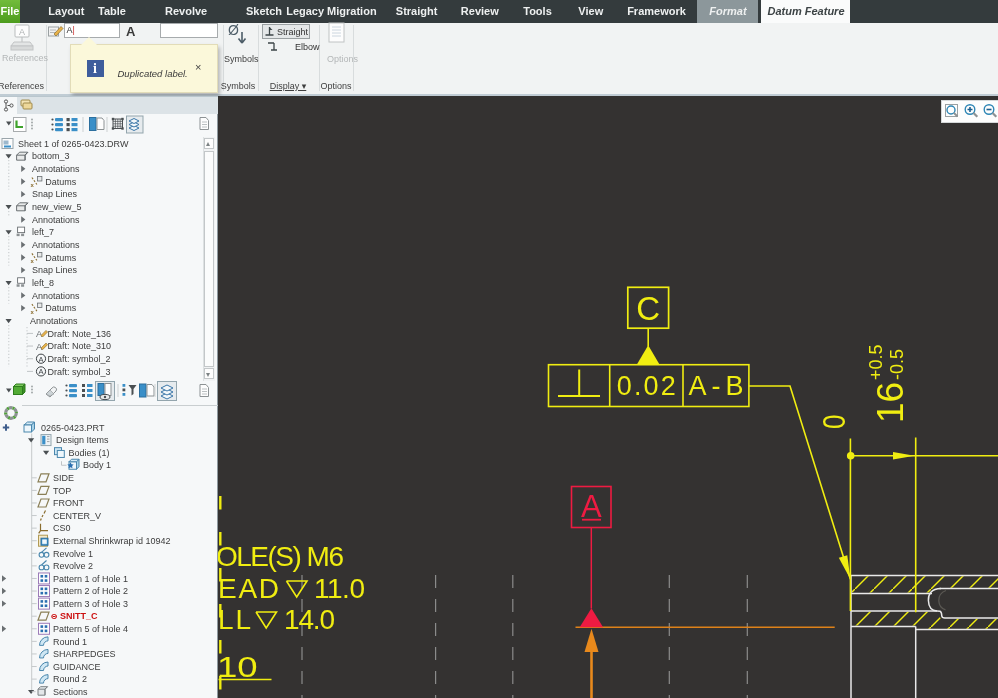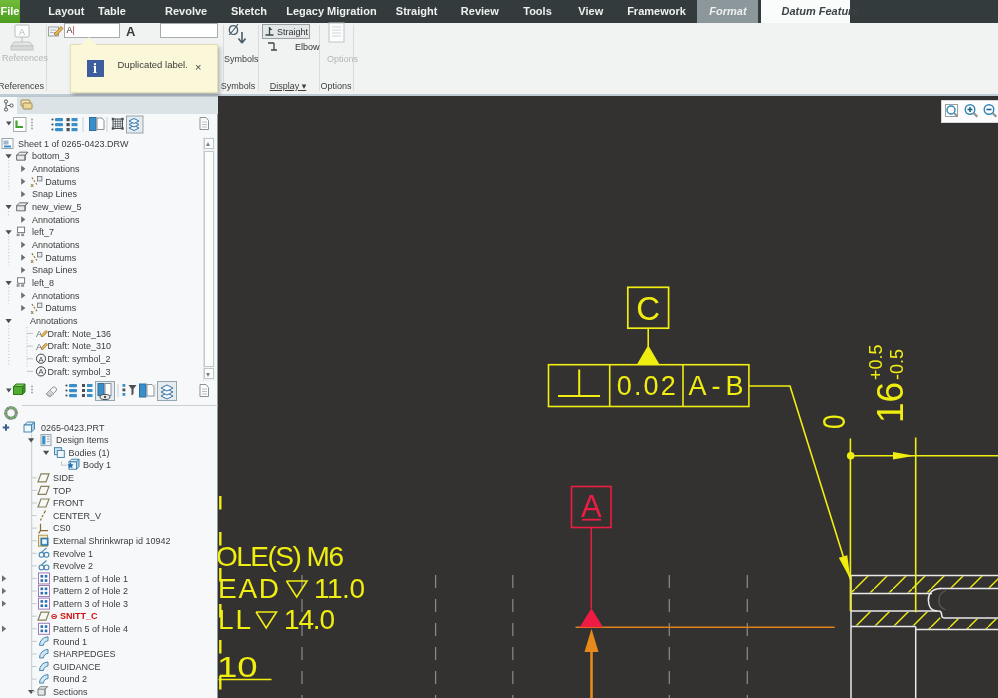--- a/index.html
+++ b/index.html
@@ -7,31 +7,31 @@
 .mi{position:absolute;top:0;height:40px;line-height:23px;color:#eef0f0;
  font-weight:bold;transform:translateX(-50%);white-space:nowrap;font-size:11px;}
 .glabel{position:absolute;top:81px;font-size:9px;color:#3f3f3f;transform:translateX(-50%);white-space:nowrap;}
 .tx{position:absolute;white-space:nowrap;}
 </style></head><body>
 <div class="ab" style="left:0;top:0;width:998px;height:23px;background:#343b3d;"></div>
 <div class="ab" style="left:0;top:0;width:20px;height:23px;background:linear-gradient(#72bc3c,#4d9c1e);color:#fff;font-size:11px;font-weight:bold;text-align:center;line-height:23px;">File</div>
 <div class="mi" style="left:66.4px;">Layout</div>
 <div class="mi" style="left:112px;">Table</div>
 <div class="mi" style="left:186.1px;">Revolve</div>
-<div class="mi" style="left:249px;">Sketch</div>
+<div class="mi" style="left:264px;">Sketch</div>
 <div class="mi" style="left:331.4px;text-align:center;">Legacy Migration</div>
 <div class="mi" style="left:416.6px;">Straight</div>
 <div class="mi" style="left:479.8px;">Review</div>
 <div class="mi" style="left:537.5px;">Tools</div>
 <div class="mi" style="left:590.8px;">View</div>
 <div class="mi" style="left:656.5px;">Framework</div>
 <div class="ab" style="left:697px;top:0;width:61px;height:23px;background:#8c979b;"></div>
 <div class="mi" style="left:728px;font-style:italic;font-weight:bold;">Format</div>
 <div class="ab" style="left:760.5px;top:0;width:89px;height:23px;background:#fafbfb;"></div>
-<div class="mi" style="left:806px;font-style:italic;color:#3c4345;font-weight:bold;margin-left:14px;">Datum Feature</div>
+<div class="mi" style="left:806px;font-style:italic;color:#3c4345;font-weight:bold;">Datum Feature</div>
 <div class="ab" style="left:0;top:23px;width:998px;height:73px;background:#f1f3f3;border-bottom:2px solid #c0ccd4;"></div>
 <div class="ab" style="left:45.5px;top:25px;height:66px;width:1px;background:#d8dcdd;"></div>
 <div class="ab" style="left:222.5px;top:25px;height:66px;width:1px;background:#d8dcdd;"></div>
 <div class="ab" style="left:257.5px;top:25px;height:66px;width:1px;background:#d8dcdd;"></div>
 <div class="ab" style="left:318.5px;top:25px;height:66px;width:1px;background:#d8dcdd;"></div>
 <div class="ab" style="left:352.5px;top:25px;height:66px;width:1px;background:#d8dcdd;"></div>
 <div class="glabel" style="left:21px;">References</div>
 <div class="glabel" style="left:238px;">Symbols</div>
 <div class="glabel" style="left:288px;text-decoration:underline;">Display ▾</div>
 <div class="glabel" style="left:336px;">Options</div>
@@ -71,21 +71,21 @@
 <rect x="3" y="1" width="15" height="19" fill="#fdfdfd" stroke="#c0c3c4"></rect>
 <line x1="6" y1="5" x2="15" y2="5" stroke="#ccd6df"></line>
     <line x1="6" y1="8" x2="15" y2="8" stroke="#ccd6df"></line>
 <line x1="6" y1="11" x2="15" y2="11" stroke="#ccd6df"></line>
     <line x1="6" y1="14" x2="15" y2="14" stroke="#ccd6df"></line>
 </svg>
 <div class="tx" style="left:327px;top:54px;font-size:9px;color:#b4b7b8;">Options</div>
 <div class="ab" style="left:70px;top:44px;width:148px;height:48.5px;background:#fbf8da;border:1px solid #e2dcb8;box-shadow:2px 3px 4px rgba(0,0,0,0.25);"></div>
 <div class="ab" style="left:81px;top:36.5px;width:0;height:0;border-left:8px solid transparent;border-right:8px solid transparent;border-bottom:8px solid #fbf8da;"></div>
 <div class="ab" style="left:86.5px;top:60px;width:17px;height:17px;background:#3e5d9c;color:#fff;text-align:center;font-family:'Liberation Serif',serif;font-weight:bold;font-size:14px;line-height:17px;">i</div>
-<div class="tx" style="left:117.5px;top:59px;font-size:9.5px;color:#3a3a3a;">Duplicated label.</div>
+<div class="tx" style="left:117.5px;top:68px;font-size:9.5px;color:#3a3a3a;font-style:italic;">Duplicated label.</div>
 <div class="tx" style="left:195px;top:61px;font-size:11px;color:#444;">×</div>
 <div class="ab" style="left:0;top:96px;width:218px;height:602px;background:#f6f8f9;border-right:1px solid #8e999f;"></div>
 <div class="ab" style="left:0;top:96px;width:218px;height:18px;background:#dce3e7;border-top:1px solid #b9c6cd;"></div>
 <div class="ab" style="left:0;top:97px;width:17px;height:17px;background:#f6f8f9;"></div>
 <svg class="ab" style="left:3px;top:99px;" width="12" height="13" viewBox="0 0 12 13">
 <circle cx="3" cy="2.5" r="1.6" fill="none" stroke="#555"></circle>
     <circle cx="3" cy="10.5" r="1.6" fill="none" stroke="#555"></circle>
 <circle cx="8.5" cy="6.5" r="1.6" fill="none" stroke="#555"></circle>
 <path d="M3 4 V9 M4.5 6.5 H7" stroke="#555" fill="none"></path>
 </svg>

